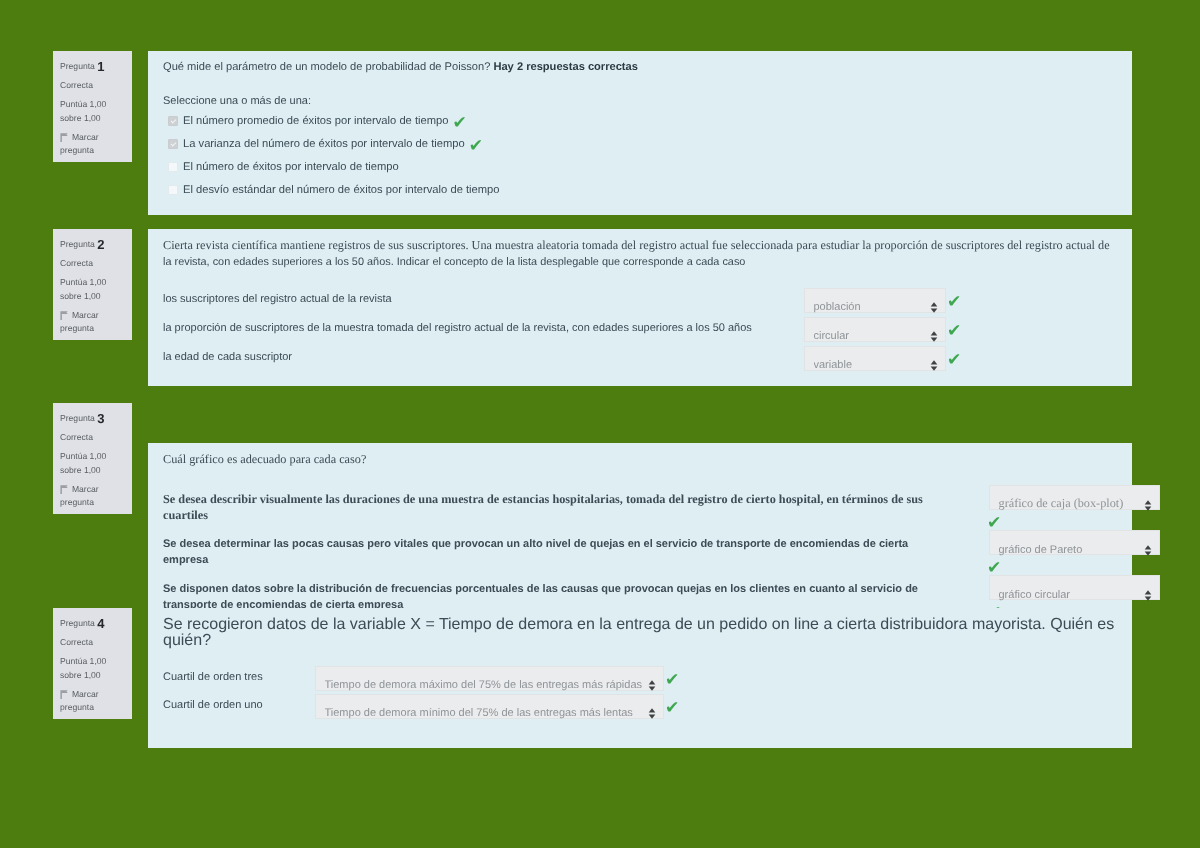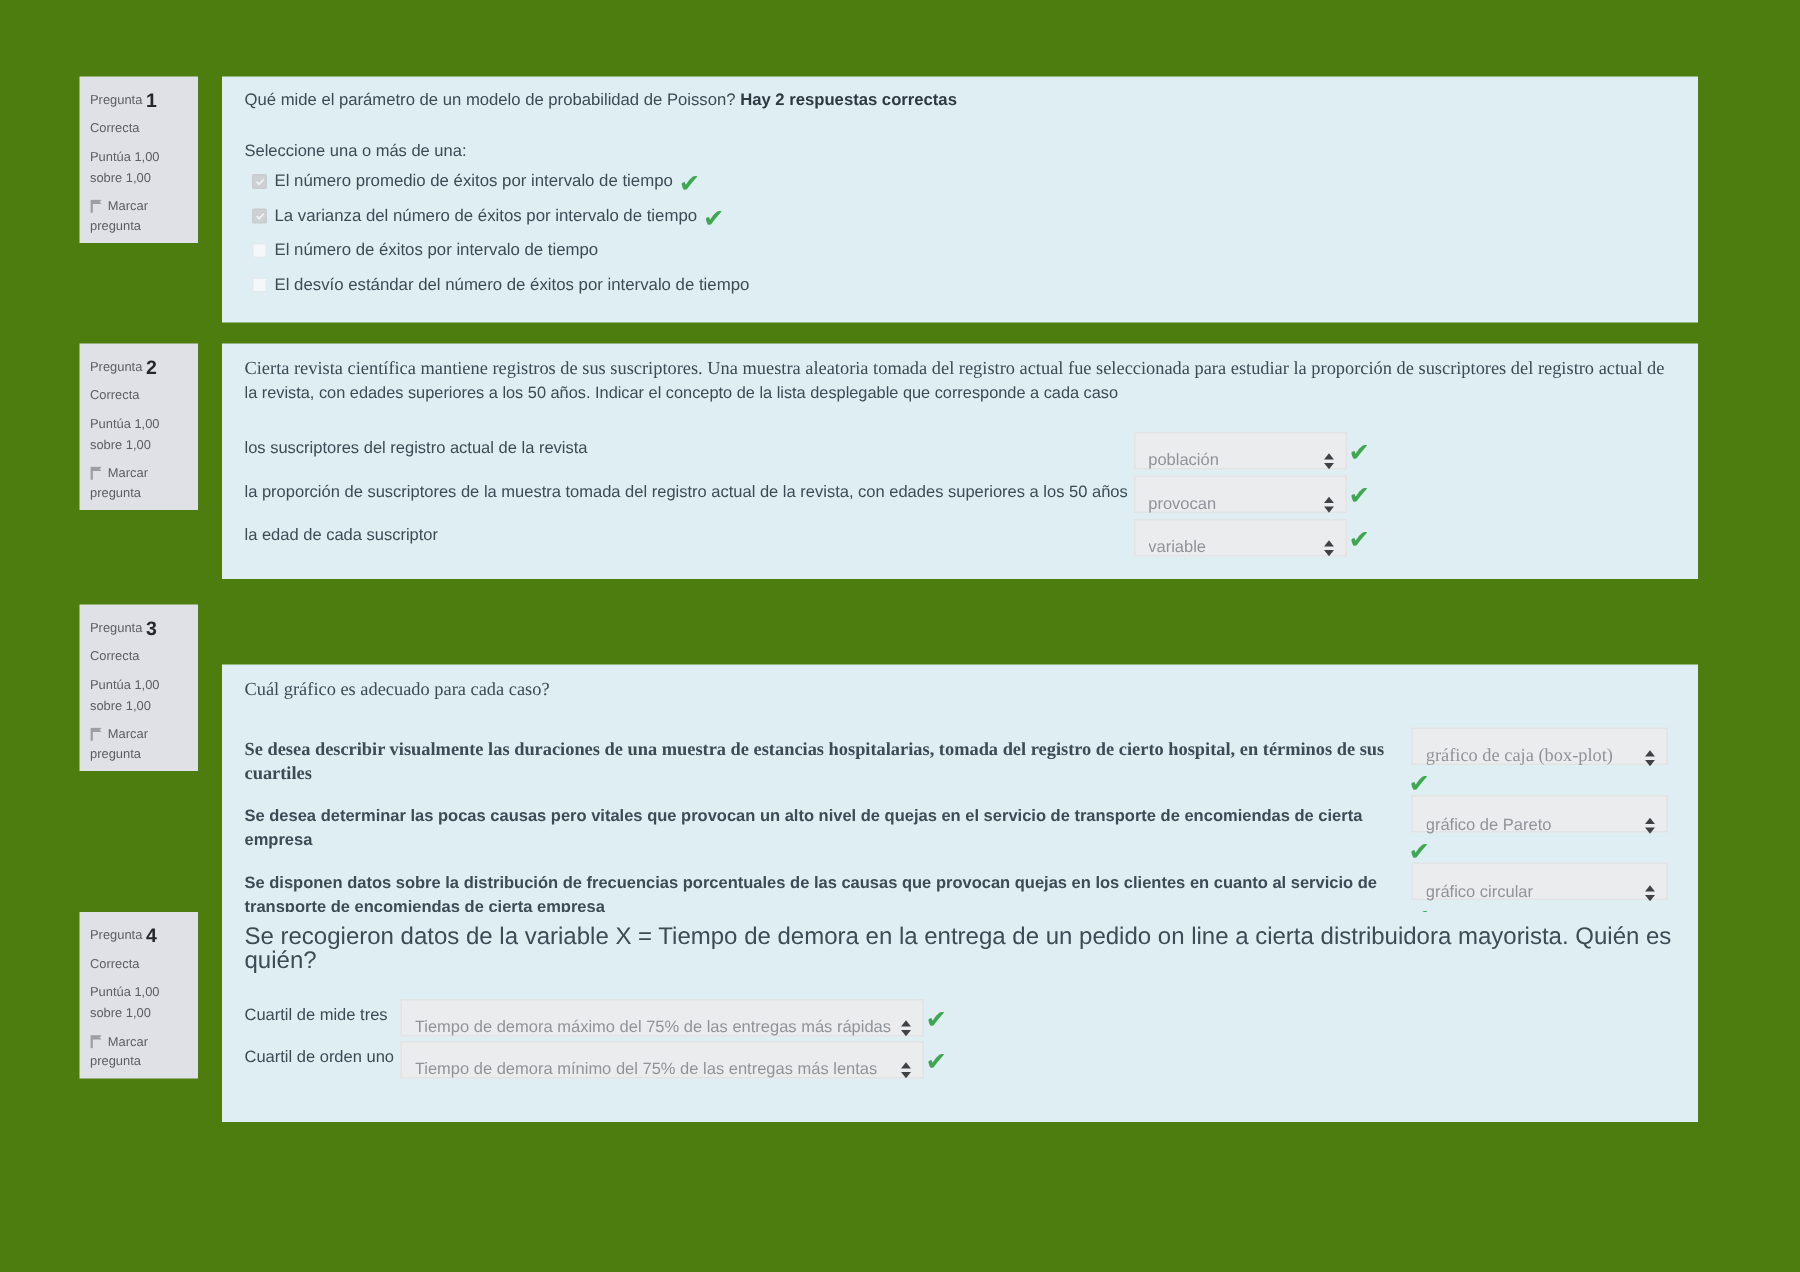--- a/index.html
+++ b/index.html
@@ -38,21 +38,21 @@
   .answers .ok{margin-left:6px;position:relative;top:3px;}
   .cbx{width:10px;height:10px;margin:0 5px 0 5px;box-sizing:border-box;flex:0 0 auto;border-radius:1px;}
   .cbx.on{background:#cdd1d3;border:1px solid #c9cdd0;position:relative;border-radius:1px;}
   .cbx.on:after{content:"";position:absolute;left:1.6px;top:2.4px;width:4.2px;height:2.2px;
                 border-left:1.3px solid #f2f4f5;border-bottom:1.3px solid #f2f4f5;transform:rotate(-45deg);}
   .cbx.off{background:#f4f8fa;border:1px solid #e3eaee;border-radius:1px;}
   .atext{color:#3c4b54;font-size:11.2px;}
   .ok{color:#3fa750;font-size:17px;line-height:1;font-family:"DejaVu Sans",sans-serif;display:inline-block;width:11px;overflow:visible;text-indent:-2px;}
 
   
-  .mrow{display:flex;align-items:flex-start;}
+  .mrow{display:flex;align-items:flex-start;gap:48px;}
   .mlabel{color:#3c4b54;line-height:15.5px;}
   .sel{box-sizing:border-box;background:#ebeced;border:1px solid #e1e3e4;
        color:#8f9498;font-size:11px;height:25px;display:flex;align-items:flex-end;
        padding:0 7px 0 8.5px;position:relative;}
   .sel > span:first-child{flex:1 1 auto;overflow:hidden;white-space:nowrap;position:relative;top:1.5px;}
   .sel .arrwrap{margin-left:auto;flex:0 0 auto;display:block;line-height:0;padding-left:6px;}
   .sel .arrows{display:block;position:relative;top:1.5px;}
 
   
   .q1{top:51px;}
@@ -160,21 +160,21 @@
                   </svg>
                 </span>
               </div>
             <span class="ok">✔</span>
           </div>
         </div>
         <div class="mrow">
           <div class="mlabel">la proporción de suscriptores de la muestra tomada del registro actual de la revista, con edades superiores a los 50 años</div>
           <div class="mctl">
             <div class="sel">
-                <span>provocan</span>
+                <span>circular</span>
                 <span class="arrwrap">
                   <svg class="arrows" width="8" height="11" viewBox="0 0 8 11">
                     <path d="M4 0.2 L7.3 4.4 H0.7 Z" fill="#3e4245"></path>
                     <path d="M4 10.8 L7.3 6.6 H0.7 Z" fill="#3e4245"></path>
                   </svg>
                 </span>
               </div>
             <span class="ok">✔</span>
           </div>
         </div>
@@ -272,21 +272,21 @@
         <span class="flagwrap"><svg class="flag-ico" width="8" height="9" viewBox="0 0 8 9">
               <path d="M0.4 0.2 H7.8 L6.4 1.6 L7.8 3.0 H1.9 V8.9 H0.4 Z" fill="#9b9fa4"></path>
             </svg></span>
         <span>Marcar pregunta</span>
       </div>
     </div>
     <div class="content">
       <p class="stem">Se recogieron datos de la variable X = Tiempo de demora en la entrega de un pedido on line a cierta distribuidora mayorista. Quién es quién?</p>
       <div class="mtable narrow">
         <div class="mrow">
-          <div class="mlabel">Cuartil de mide tres</div>
+          <div class="mlabel">Cuartil de orden tres</div>
           <div class="mctl">
             <div class="sel">
                 <span>Tiempo de demora máximo del 75% de las entregas más rápidas</span>
                 <span class="arrwrap">
                   <svg class="arrows" width="8" height="11" viewBox="0 0 8 11">
                     <path d="M4 0.2 L7.3 4.4 H0.7 Z" fill="#3e4245"></path>
                     <path d="M4 10.8 L7.3 6.6 H0.7 Z" fill="#3e4245"></path>
                   </svg>
                 </span>
               </div>

